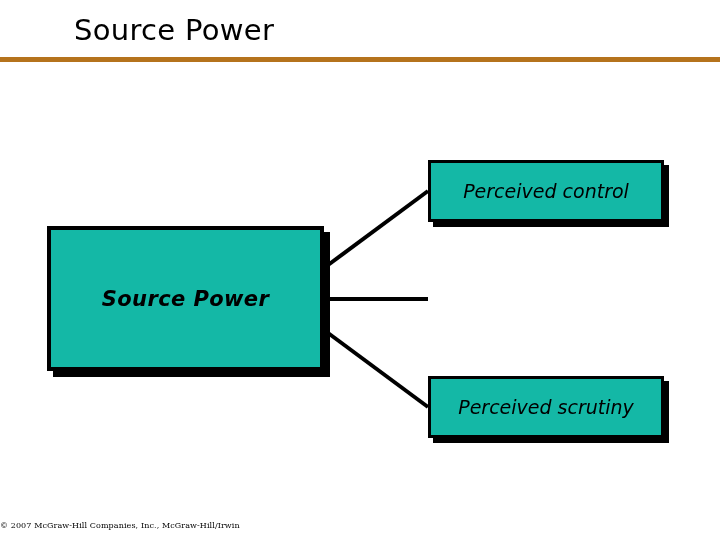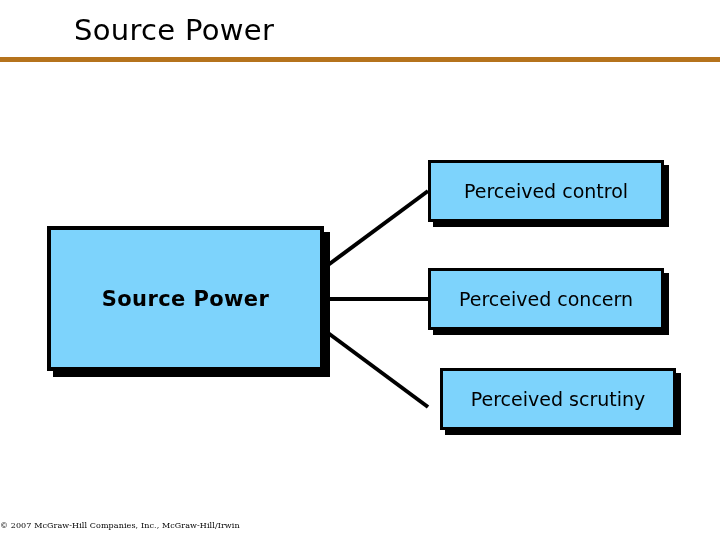--- a/index.html
+++ b/index.html
@@ -57,26 +57,27 @@
   #connectors {
     position: absolute;
     left: 0;
     top: 0;
     width: 720px;
     height: 540px;
   }
 
   .node {
     position: absolute;
-    background: #7dd3fc;
+    background: #14b8a6;
     box-sizing: border-box;
     display: flex;
     align-items: center;
     justify-content: center;
     color: #000000;
+    font-style: italic;
   }
 
   
   #node-source {
     left: 47px;
     top: 226px;
     width: 277px;
     height: 145px;
     border: 4px solid #000000;
     box-shadow: 6px 6px 0 0 #000000;
@@ -91,21 +92,21 @@
     width: 236px;
     height: 62px;
     border: 3px solid #000000;
     box-shadow: 5px 5px 0 0 #000000;
     font-size: 19px;
     font-weight: 400;
   }
 
   #node-control  { top: 160px; }
   #node-concern  { top: 268px; }
-  #node-scrutiny { top: 368px; margin-left: 12px; }
+  #node-scrutiny { top: 376px; }
 
   
   #footer {
     position: absolute;
     left: 0;
     top: 521px;
     width: 720px;
     text-align: left;
     font-family: "DejaVu Serif", serif;
     font-size: 8px;
@@ -131,21 +132,20 @@
 
       <line x1="324" y1="299" x2="428" y2="299" stroke="#000000" stroke-width="4"></line>
 
       <line x1="324" y1="330" x2="428" y2="407" stroke="#000000" stroke-width="4"></line>
     </svg>
 
     <div class="node" id="node-source">Source Power</div>
 
     <div class="node node-effect" id="node-control">Perceived control</div>
 
-    <div class="node node-effect" id="node-concern">Perceived concern</div>
 
     <div class="node node-effect" id="node-scrutiny">Perceived scrutiny</div>
 
   </div>
 
   <div id="footer">© 2007 McGraw-Hill Companies, Inc., McGraw-Hill/Irwin</div>
 
 </div>
 
 </body></html>

